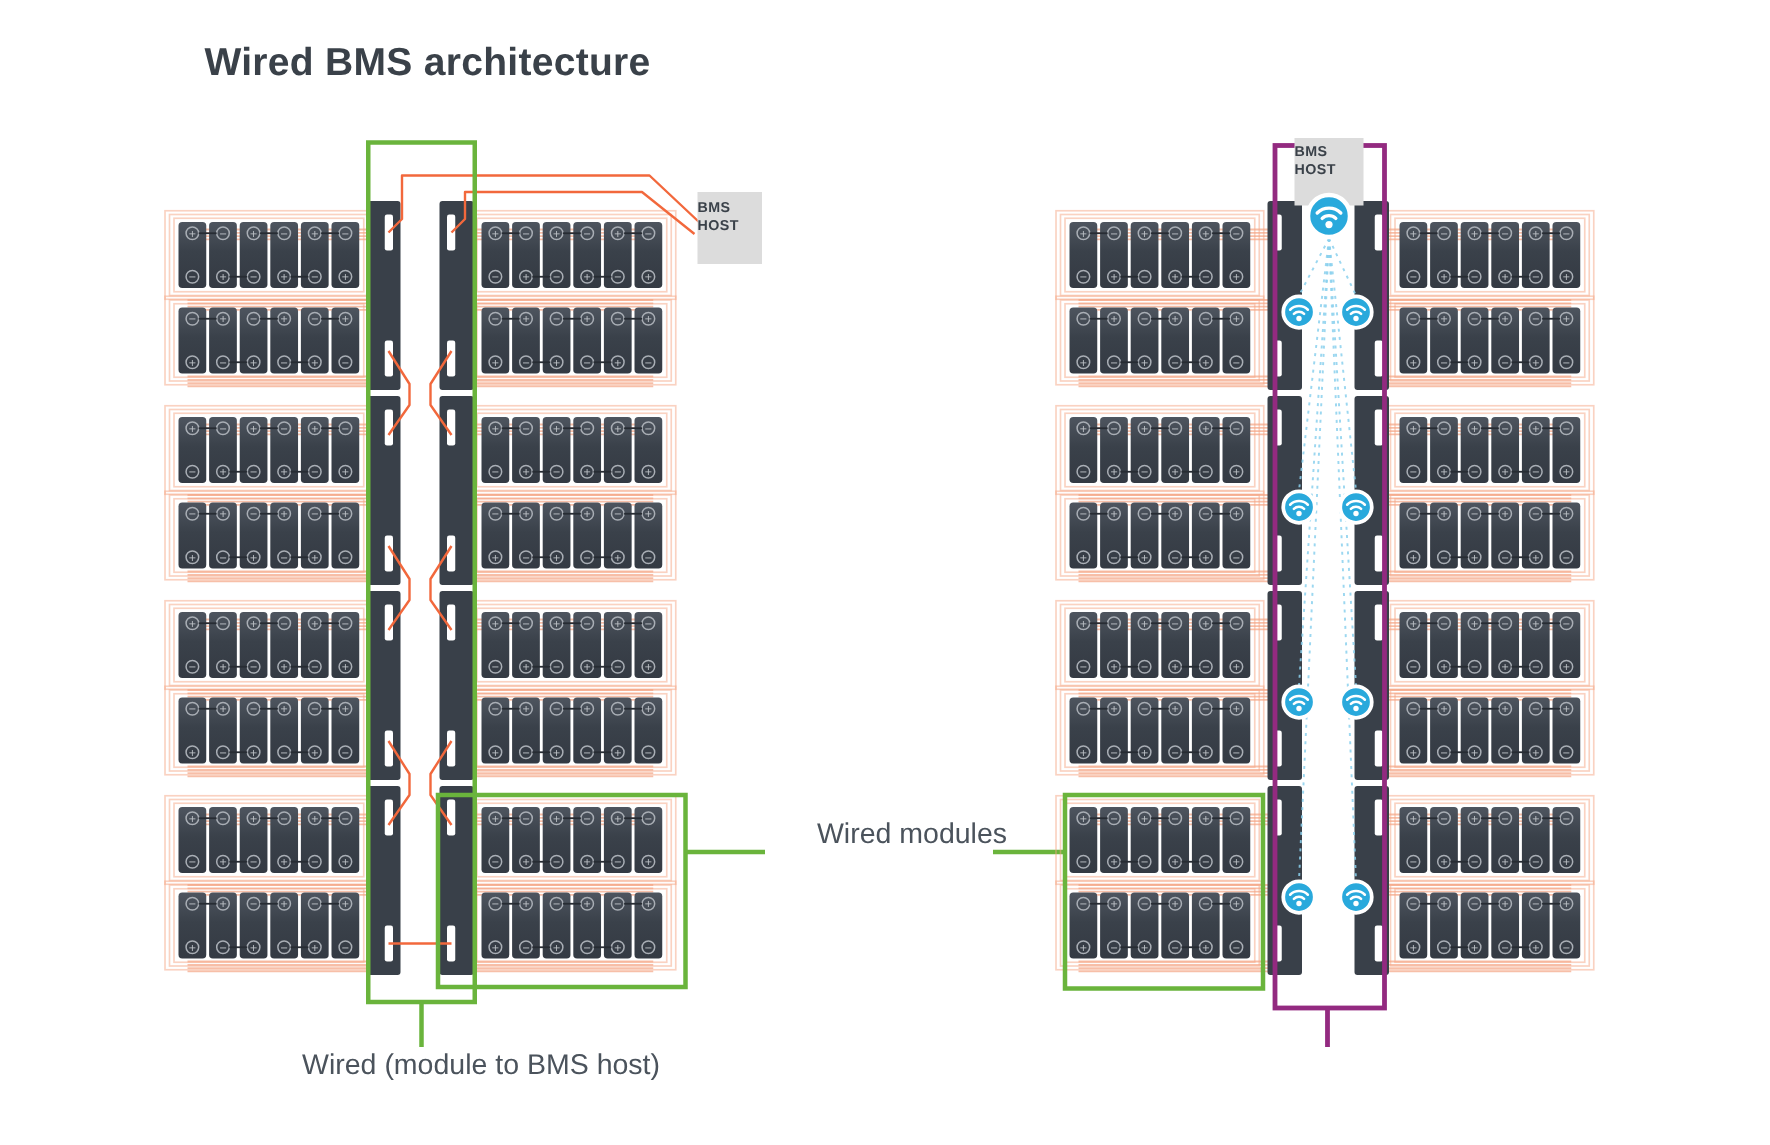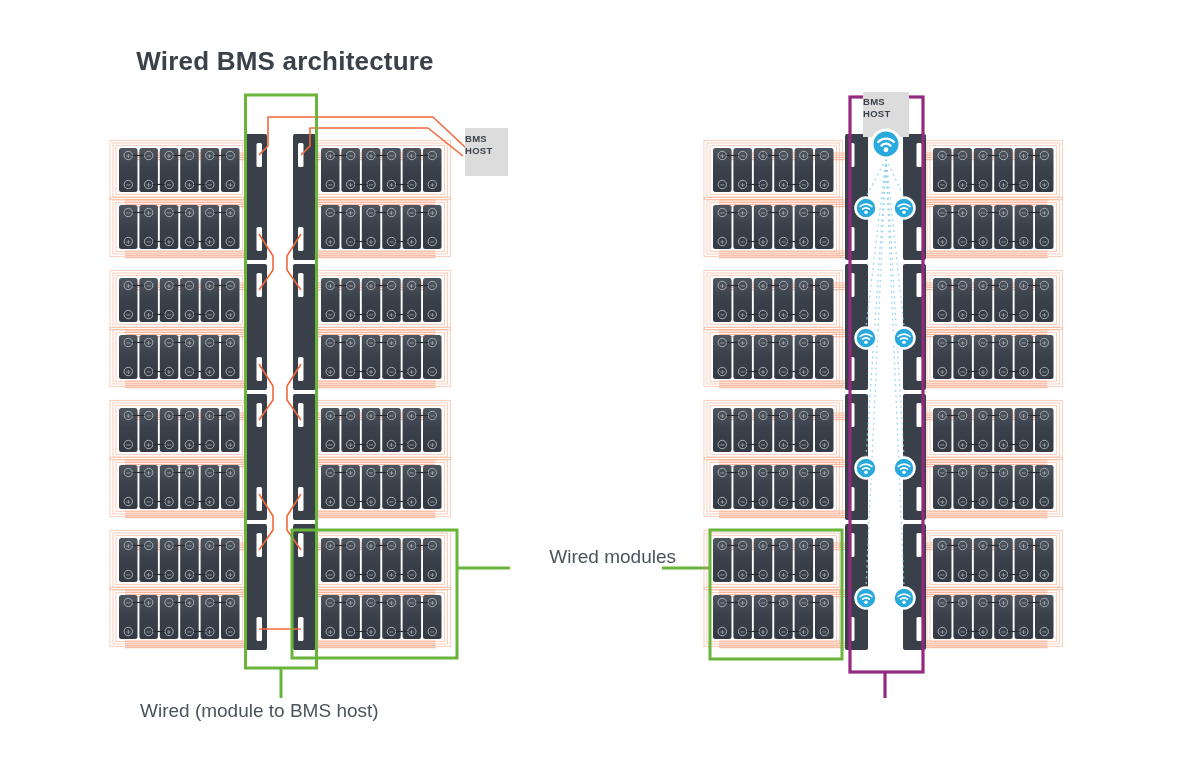--- a/index.html
+++ b/index.html
@@ -1,21 +1,21 @@
 <!DOCTYPE html>
 <html><head>
 <meta charset="utf-8">
 <style>
   html,body{margin:0;padding:0;background:#fff;}
   #stage{position:relative;width:1180px;height:763px;background:#fff;overflow:hidden;
          font-family:"Liberation Sans",sans-serif;}
   #diagram-svg{position:absolute;left:0;top:0;}
   .abs{position:absolute;}
-  .title{font-size:26px;font-weight:700;color:#3a4149;text-align:center;letter-spacing:.2px;margin-top:20px;}
-  .buslabel{font-size:19px;color:#4b535c;text-align:left;}
+  .title{font-size:26px;font-weight:700;color:#3a4149;text-align:center;letter-spacing:.2px;}
+  .buslabel{font-size:19px;color:#4b535c;text-align:right;}
   .modlabel{font-size:19px;color:#4b535c;text-align:center;line-height:1.32;}
   .hosttext{font-size:9.5px;font-weight:700;color:#3a4149;text-align:left;line-height:1.3;
             letter-spacing:.3px;}
   .hosttext span{display:block;}
 </style>
 </head>
 <body>
 
 <div id="stage">
 
@@ -1674,20 +1674,20 @@
   <div class="abs hosttext" style="left:465px;top:133px;width:43px;">
     <span>BMS</span>
     <span>HOST</span>
   </div>
 
   <div class="abs hosttext" style="left:863px;top:96px;width:46px;">
     <span>BMS</span>
     <span>HOST</span>
   </div>
 
-  <div class="abs modlabel" style="left:504px;top:544px;width:172px;text-align:right;">
+  <div class="abs modlabel" style="left:522px;top:544px;width:172px;">
     <span style="display:block">Wired modules</span>
   </div>
 
   <div class="abs buslabel" style="left:140px;top:700px;width:300px;">Wired (module to BMS host)</div>
 
 
 </div>
 
 </body></html>

